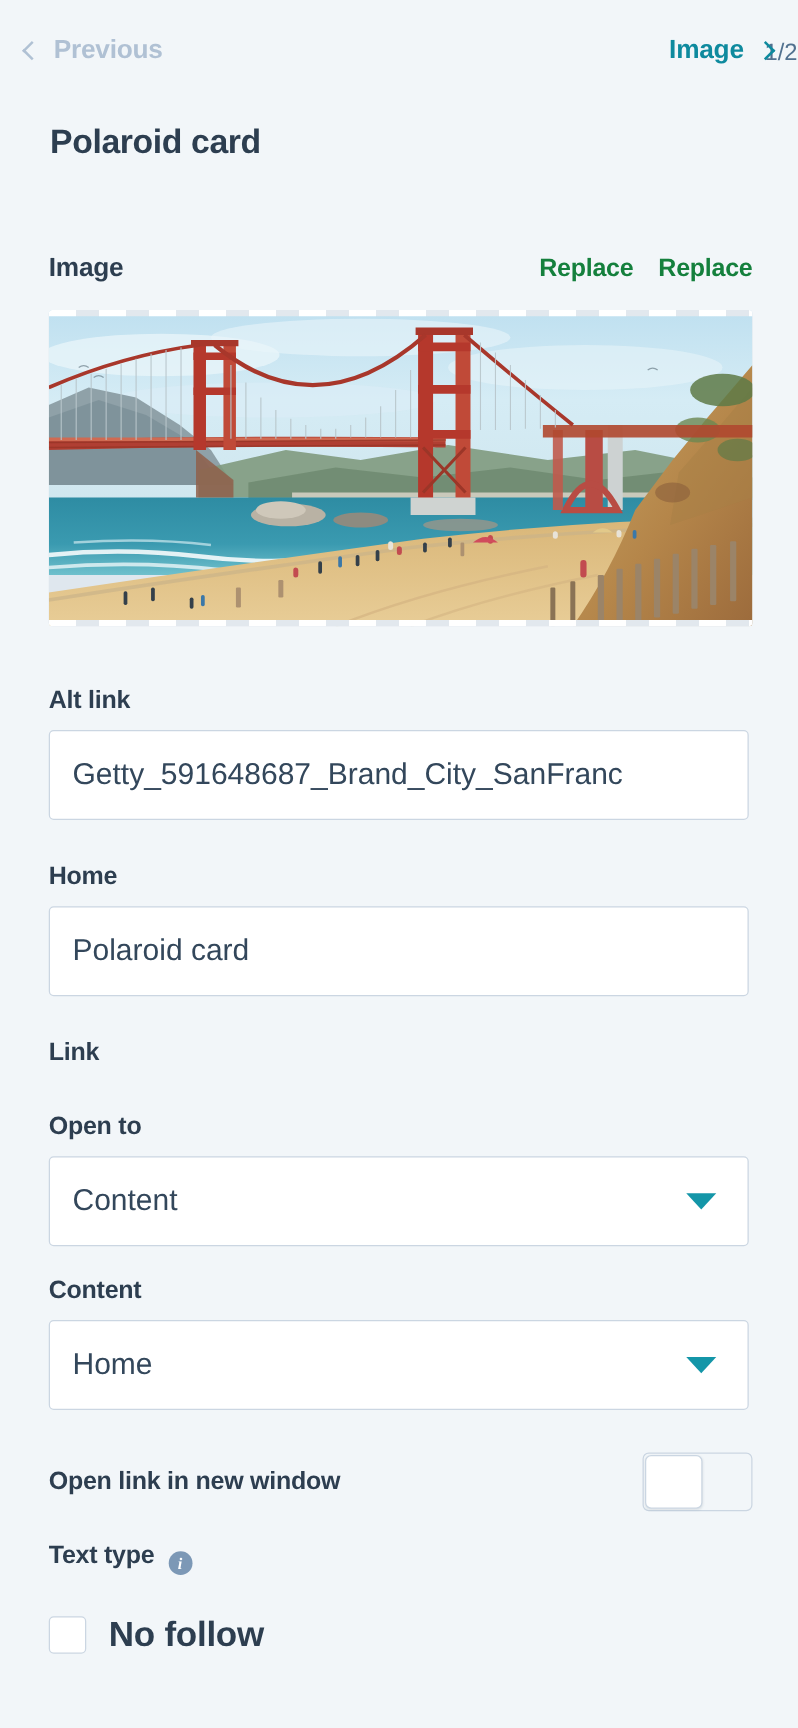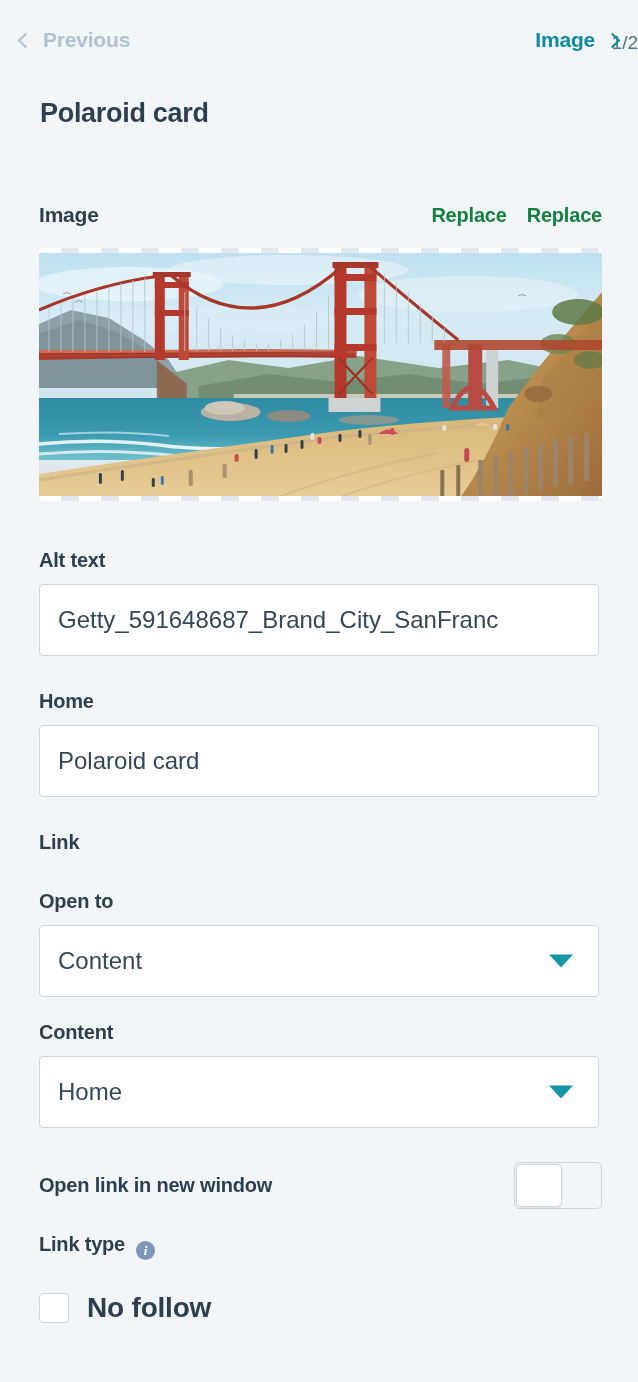--- a/index.html
+++ b/index.html
@@ -410,21 +410,21 @@
       <g stroke="#6b7f8a" stroke-width="1" fill="none" opacity=".7">
         <path d="M24 46 q4 -3 8 0"></path>
         <path d="M36 54 q4 -3 8 0"></path>
         <path d="M480 48 q4 -3 8 0"></path>
       </g>
     </svg>
   </div>
 
   <div class="gap-48"></div>
   <div class="field">
-    <div class="lbl-sm">Alt text</div>
+    <div class="lbl-sm">Alt link</div>
     <input class="inp" type="text" value="Getty_591648687_Brand_City_SanFranc" style="">
   </div>
 
   <div class="gap-34"></div>
   <div class="field">
     <div class="lbl-sm">Home</div>
     <input class="inp" type="text" value="Polaroid card" style="">
   </div>
 
   <div class="gap-34"></div>
@@ -453,21 +453,21 @@
   <div class="gap-34"></div>
   <div class="row">
     <div class="lbl-sm">Open link in new window</div>
     <div class="toggle">
       <div class="knob"></div>
     </div>
   </div>
 
   <div class="gap-24"></div>
   <div class="linktype">
-    <span class="lbl-sm">Link type</span>
+    <span class="lbl-sm">Text type</span>
     <span class="info-icon">i</span>
   </div>
 
   <div class="gap-24"></div>
   <div class="check-row">
     <span class="checkbox"></span>
     <span class="check-lbl">No follow</span>
   </div>
 
 </div>

